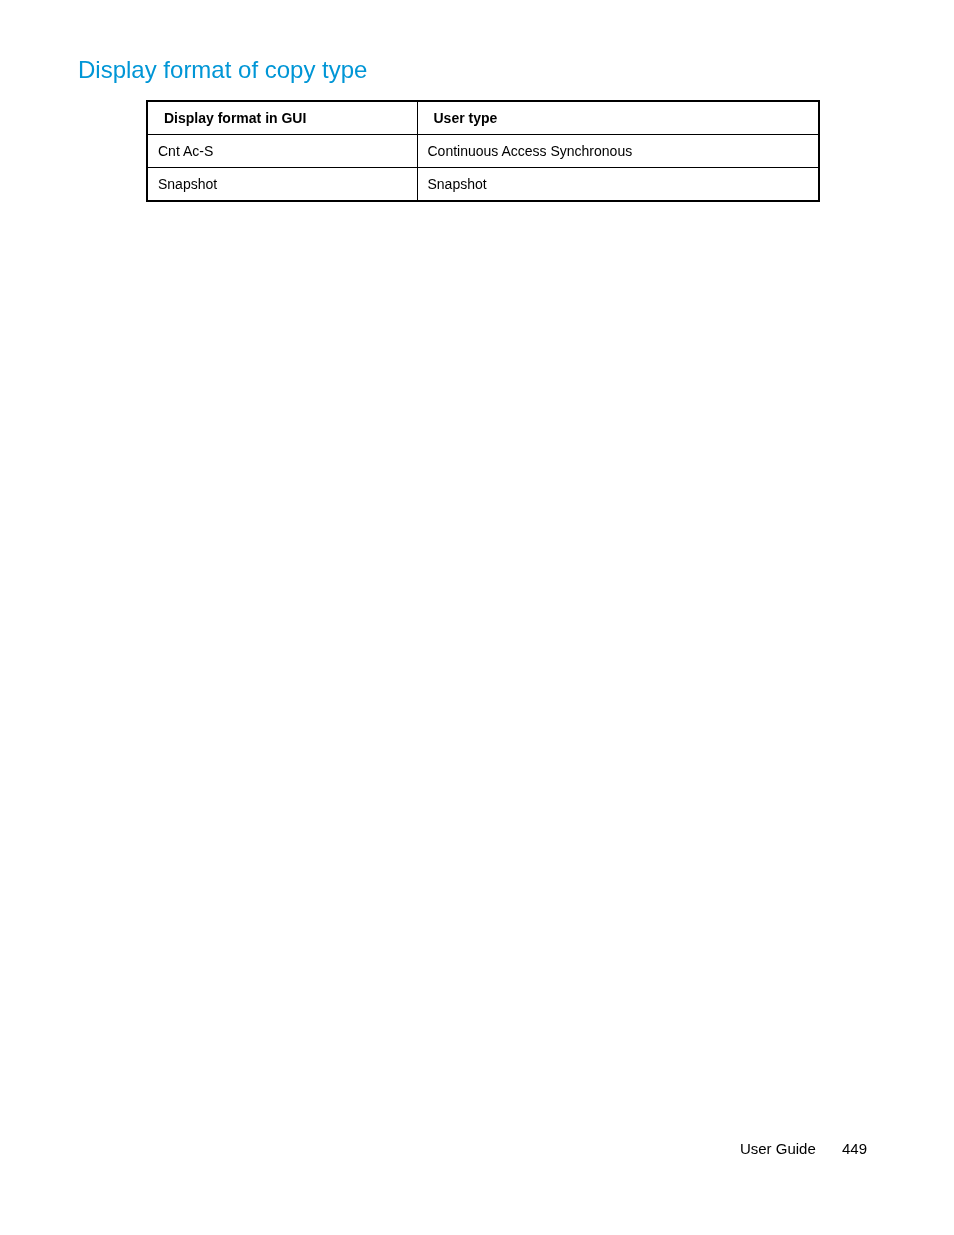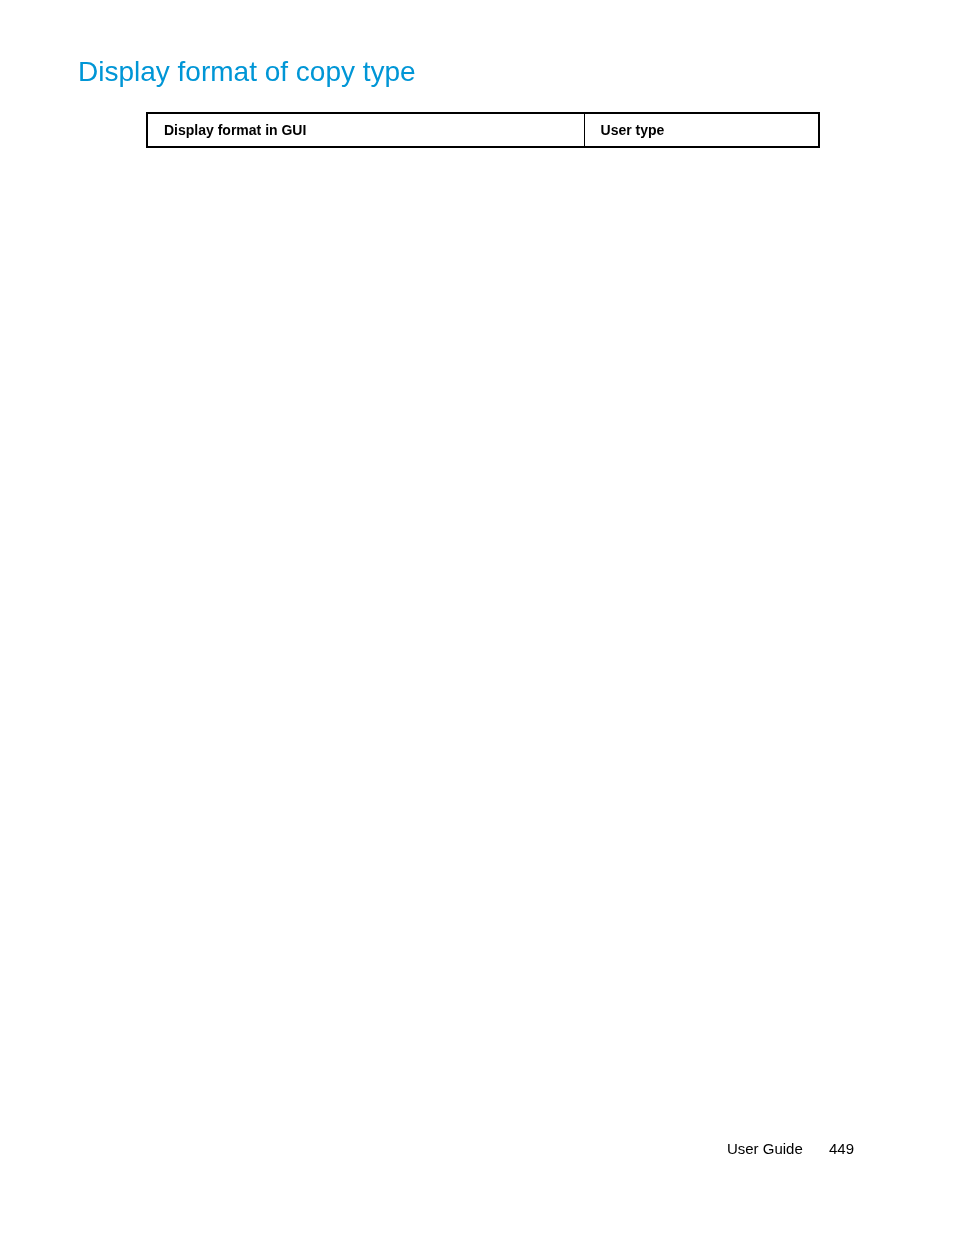--- a/index.html
+++ b/index.html
@@ -12,24 +12,24 @@
       height: 1235px;
       background: #ffffff;
       font-family: Arial, Helvetica, sans-serif;
       position: relative;
       color: #000;
     }
     .page-content {
       padding: 56px 78px 0 78px;
     }
     .section-heading {
-      font-size: 28px;
+      font-size: 24px;
       font-weight: 400;
       color: #0096d6;
-      margin-bottom: 24px;
+      margin-bottom: 16px;
       font-family: "Segoe UI", Arial, sans-serif;
     }
     .data-table {
       margin-left: 68px;
       border-collapse: collapse;
       border: 2.5px solid #000;
       width: 674px;
     }
     .data-table th,
     .data-table td {
@@ -43,21 +43,21 @@
     .data-table th {
       font-weight: 700;
       padding-left: 16px;
     }
     .data-table td.col1 {
       width: 270px;
     }
     .footer {
       position: absolute;
       bottom: 78px;
-      right: 100px;
+      right: 87px;
       font-size: 15px;
       color: #000;
     }
     .footer-label {
       margin-right: 22px;
     }
   </style>
 </head>
 <body>
 
@@ -65,20 +65,28 @@
   <h2 class="section-heading">Display format of copy type</h2>
 
   <table class="data-table">
     <thead>
       <tr>
         <th class="col1">Display format in GUI</th>
         <th>User type</th>
       </tr>
     </thead>
     <tbody>
+      <tr>
+        <td class="col1">Cnt Ac-S</td>
+        <td>Continuous Access Synchronous</td>
+      </tr>
+      <tr>
+        <td class="col1">Snapshot</td>
+        <td>Snapshot</td>
+      </tr>
     </tbody>
   </table>
 </div>
 
 <div class="footer">
   <span class="footer-label">User Guide</span>
   <span>449</span>
 </div>
 
 </body></html>

